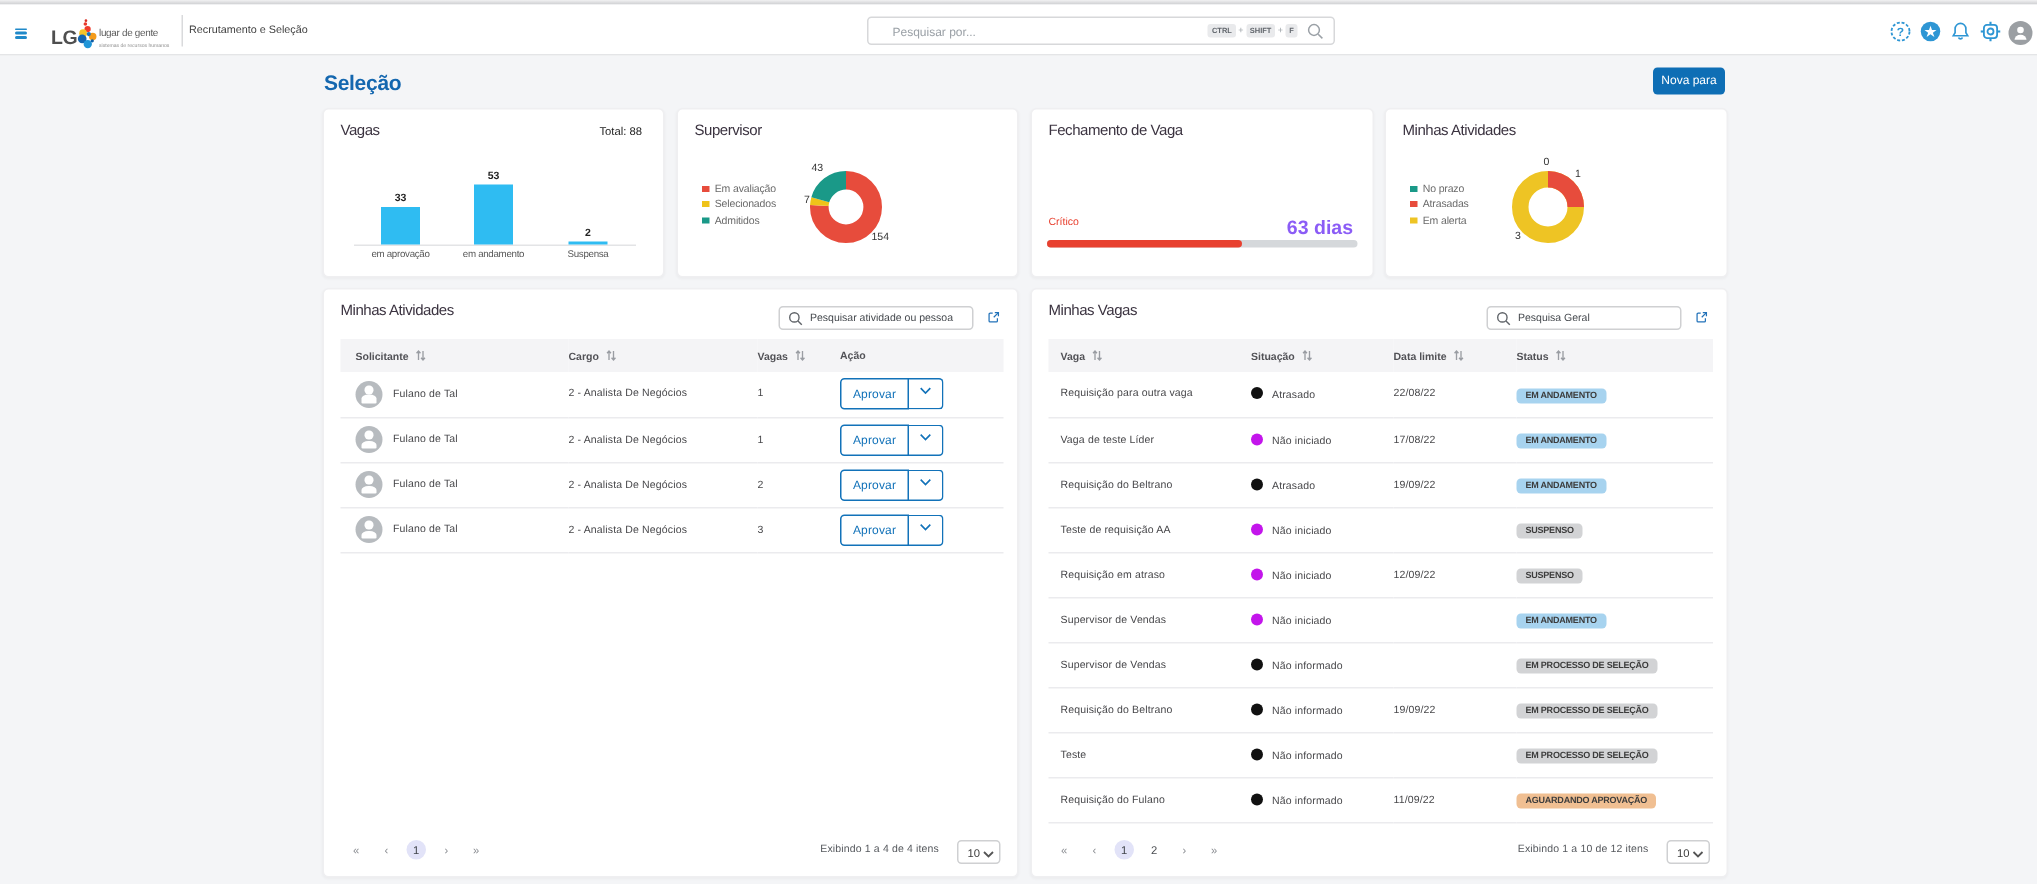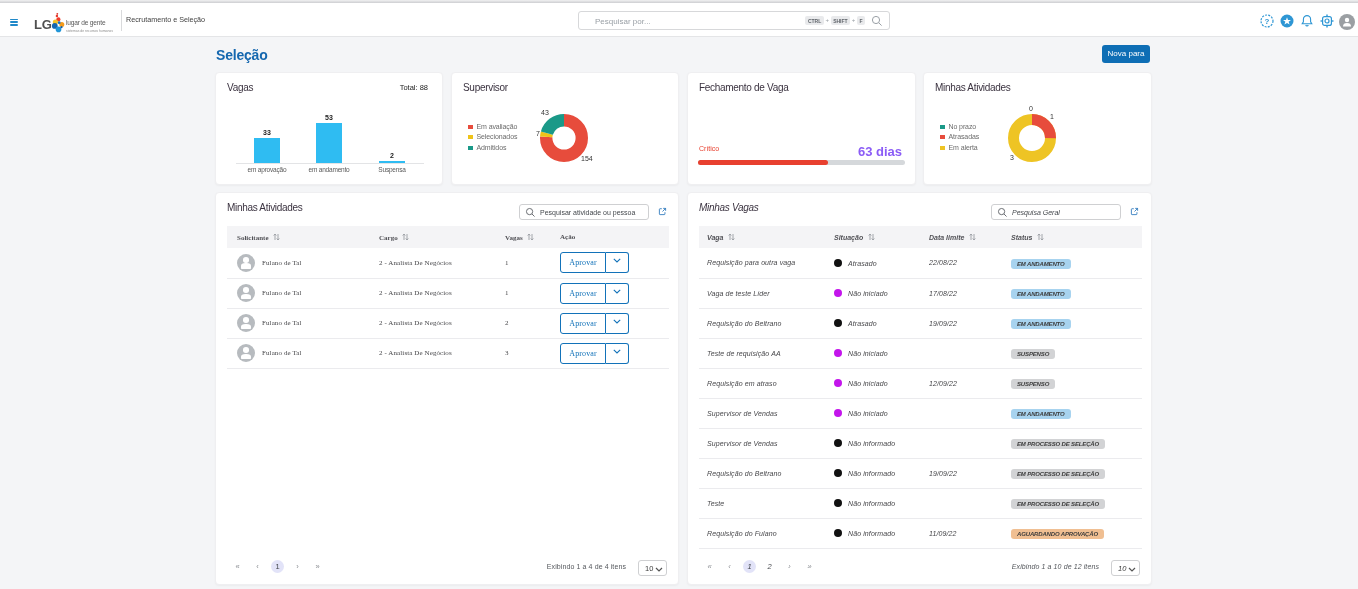--- a/index.html
+++ b/index.html
@@ -32,21 +32,21 @@
 #newbtn { position:absolute; left:1102px; top:45px; width:48px; height:18px; background:#0e6eb5;
   border-radius:3px; color:#fff; font-size:8px; text-align:center; line-height:18px; }
 
 .card { position:absolute; background:#fff; border-radius:4px; border:1px solid #efeff1;
   box-shadow:0 1px 2px rgba(0,0,0,.04); }
 #card-vagas   { left:215px; top:72px; width:228px; height:113px; }
 #card-cand    { left:451px; top:72px; width:228px; height:113px; }
 #card-fech    { left:687px; top:72px; width:229px; height:113px;text-align:center; }
 #card-minhas  { left:923px; top:72px; width:229px; height:113px; }
 #card-ta { left:215px; top:192px; width:464px; height:393px; }
-#card-tv { left:687px; top:192px; width:465px; height:393px;font-style:italic; }
+#card-tv { left:687px; top:192px; width:465px; height:393px; }
 .cardtitle { position:absolute; left:11px; top:9px; font-size:10px; color:#3b3340; letter-spacing:-0.3px; }
 
 .bar { position:absolute; background:#2fbcf2; }
 .blab { position:absolute; font-size:6.5px; color:#595959; text-align:center; width:60px; letter-spacing:-0.2px; }
 .bval { position:absolute; font-size:7px; font-weight:bold; color:#222; text-align:center; width:60px; }
 
 .leg { position:absolute; font-size:7px; color:#6b6b6b; letter-spacing:-0.1px; }
 .leg .sq { display:inline-block; width:4.5px; height:4.5px; margin-right:4px; }
 .dlab { position:absolute; font-size:7px; color:#333; }
 
@@ -213,21 +213,21 @@
         <circle cx="5" cy="5" r="3.4" fill="none" stroke="#5f6368" stroke-width="1"></circle>
         <line x1="7.6" y1="7.6" x2="10.4" y2="10.4" stroke="#5f6368" stroke-width="1"></line>
       </svg>
     <span class="ph">Pesquisar atividade ou pessoa</span>
   </div>
   <svg class="exic" style="left:442px;" width="9" height="9" viewBox="0 0 13 13">
       <path d="M5.5 2.5 H3 a1 1 0 0 0 -1 1 V10 a1 1 0 0 0 1 1 h6 a1 1 0 0 0 1 -1 V7.5" fill="none" stroke="#2272b9" stroke-width="1.2"></path>
       <path d="M7.5 2 H11 V5.5" fill="none" stroke="#2272b9" stroke-width="1.2"></path>
       <line x1="11" y1="2" x2="6.5" y2="6.5" stroke="#2272b9" stroke-width="1.2"></line>
     </svg>
-  <table class="tbl" style="width:442px;font-family:Liberation Serif, serif;">
+  <table class="tbl" style="width:442px;">
     <colgroup>
         <col style="width:152px">
         <col style="width:126px">
         <col style="width:55px">
         <col>
       </colgroup>
     <tbody>
         <tr>
           <th style="padding-left:10px">Solicitante <span class="sort"><svg width="7" height="8" viewBox="0 0 7 8">
                 <path d="M2 7 V1 M0.7 2.5 L2 1 L3.3 2.5" fill="none" stroke="#9a9da3" stroke-width="0.9"></path>

